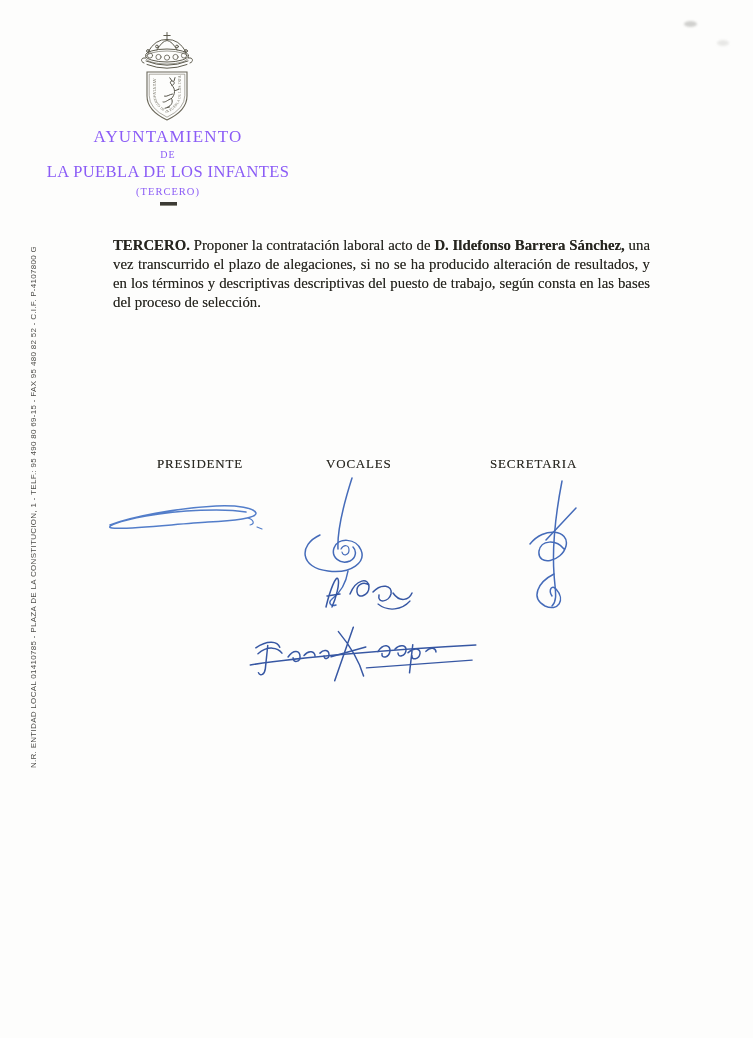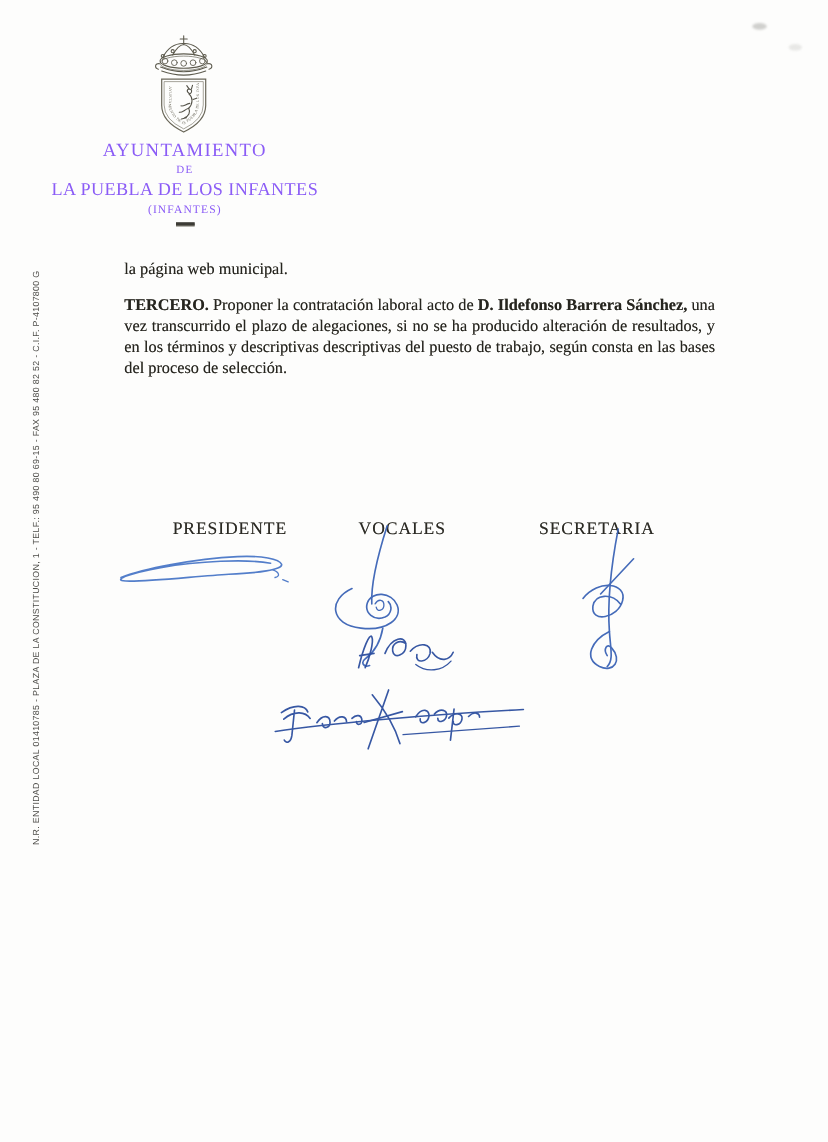--- a/index.html
+++ b/index.html
@@ -28,21 +28,21 @@
   .doc-body{
     position:absolute;left:113px;top:236px;width:537px;
     font-size:14.8px;line-height:19px;
     text-shadow:0 0 .4px rgba(40,38,30,.55);
   }
   .doc-body p{margin:0 0 14px;}
   .doc-body p.just{text-align:justify;margin-bottom:19px;}
   .doc-body p.indent{text-indent:44px;margin-top:5px;}
   
   .sig-heading{
-    position:absolute;top:472px;font-size:16px;letter-spacing:.8px;
+    position:absolute;top:456px;font-size:13px;letter-spacing:.8px;
     color:#2b2a24;text-shadow:0 0 .4px rgba(40,38,30,.5);white-space:nowrap;
   }
   .sig-pres{left:157px;} .sig-voc{left:326px;text-align:right;} .sig-sec{left:490px;}
   .sig{position:absolute;}
   .sig path{fill:none;stroke-linecap:round;stroke-linejoin:round;}
   
   .side-text{
     position:absolute;left:33px;top:507px;
     transform:translate(-50%,-50%) rotate(-90deg);
     white-space:nowrap;
@@ -105,26 +105,25 @@
       <path d="M54.5,68.5 C50.5,69.8 48.5,72.8 46,72"></path>
       <path d="M54.5,68.5 C56.5,72 54.5,75.8 50.5,77.2 M52.5,77 l-4.5,1.2"></path>
       <path d="M58.5,60.5 l3.2,-1.2"></path>
     </g>
   </svg>
 
   <div class="org-block">
     <div class="org-name">AYUNTAMIENTO</div>
     <div class="org-de">DE</div>
     <div class="org-city">LA PUEBLA DE LOS INFANTES</div>
-    <div class="org-prov">(INFANTES)</div>
+    <div class="org-prov">(TERCERO)</div>
     <div class="org-dash"></div>
   </div>
 
   <div class="doc-body">
-    <p>la página web municipal.</p>
     <p class="just"><b>TERCERO.</b><span> Proponer la contratación laboral acto de </span><b>D. Ildefonso Barrera Sánchez,</b><span> una vez transcurrido el plazo de alegaciones, si no se ha producido alteración de resultados, y en los términos y descriptivas descriptivas del puesto de trabajo, según consta en las bases del proceso de selección.</span></p>
   </div>
 
   <span class="sig-heading sig-pres">PRESIDENTE</span>
   <span class="sig-heading sig-voc">VOCALES</span>
   <span class="sig-heading sig-sec">SECRETARIA</span>
 
   <svg class="sig" style="left:96px;top:492px" width="172" height="52" viewBox="0 0 172 52">
     <g stroke="#4a77c7" stroke-width="1.5" opacity=".95">
       <path d="M14,33 C34,25 80,16 120,14 C142,13 158,16 160,21 C161,26 138,29 112,30 C80,32 28,38 16,36 C8,35 22,29 50,24 C84,18 128,16 150,20"></path>

